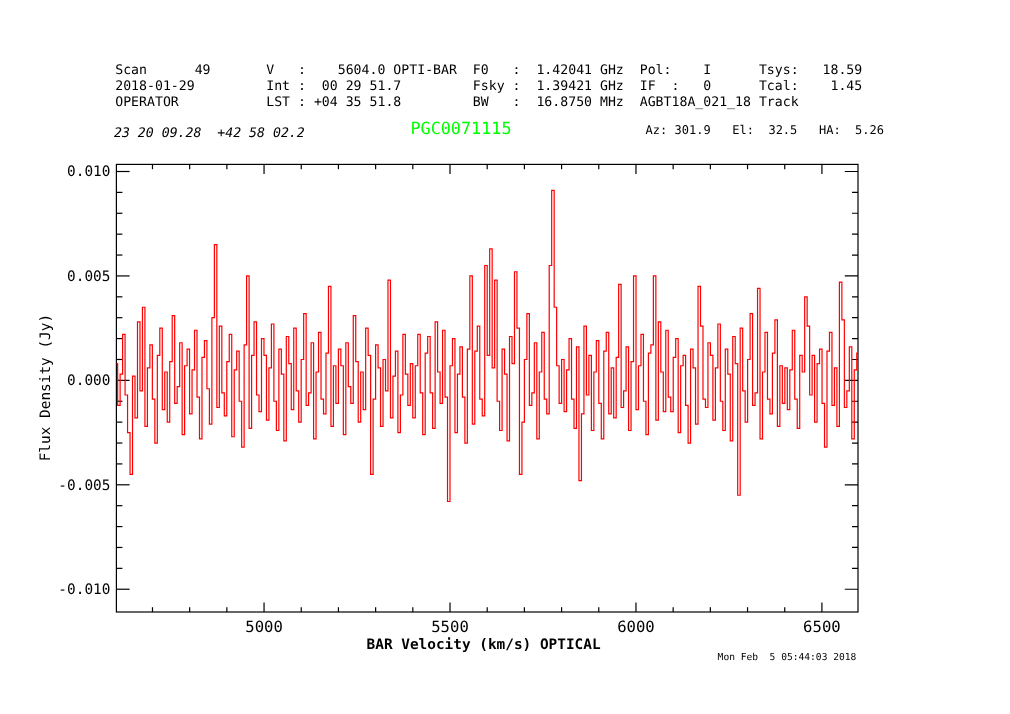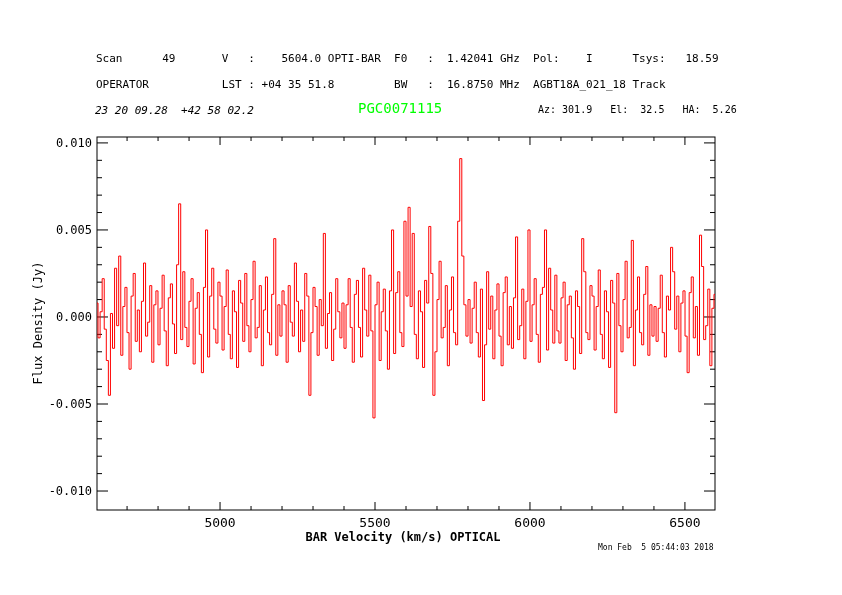--- a/index.html
+++ b/index.html
@@ -3,34 +3,35 @@
 <meta charset="utf-8">
 <style>
   html,body{margin:0;padding:0;background:#ffffff;}
   .screen{position:relative;width:842px;height:595px;background:#ffffff;overflow:hidden;
           font-family:"DejaVu Sans Mono","Liberation Mono",monospace;color:#000;}
   .hline{position:absolute;left:96px;margin:0;font-size:11px;line-height:13px;white-space:pre;
          font-family:inherit;color:#000;}
   .coords{position:absolute;left:95px;top:104px;margin:0;font-size:11px;white-space:pre;font-style:italic;}
   .azelha{position:absolute;left:538px;top:104px;margin:0;font-size:10px;white-space:pre;}
   .srcname{position:absolute;left:342px;top:100px;font-size:14px;letter-spacing:0px;
-           color:#00ff00;white-space:pre;margin-left:16px;}
+           color:#00ff00;white-space:pre;}
   .xlabel{position:absolute;left:403px;top:530px;transform:translateX(-50%);font-size:12px;white-space:pre;font-weight:bold;}
   .ylabel{position:absolute;left:38px;top:323px;transform:translate(-50%,-50%) rotate(-90deg);
           font-size:12px;white-space:pre;}
   .stamp{position:absolute;left:598px;top:543px;font-size:8px;white-space:pre;}
   #plot-svg{position:absolute;left:0;top:0;}
   .ticktext{font-family:"DejaVu Sans Mono","Liberation Mono",monospace;fill:#000;}
 </style>
 </head>
 <body>
 
 <div class="screen">
 
   <pre class="hline" style="top:52px">Scan      49       V   :    5604.0 OPTI-BAR  F0   :  1.42041 GHz  Pol:    I      Tsys:   18.59</pre>
+  <pre class="hline" style="top:65px">2018-01-29         Int :  00 29 51.7         Fsky :  1.39421 GHz  IF  :   0      Tcal:    1.45</pre>
   <pre class="hline" style="top:78px">OPERATOR           LST : +04 35 51.8         BW   :  16.8750 MHz  AGBT18A_021_18 Track</pre>
 
   <pre class="coords">23 20 09.28  +42 58 02.2</pre>
   <div class="srcname">PGC0071115</div>
   <pre class="azelha">Az: 301.9   El:  32.5   HA:  5.26</pre>
 
   <svg id="plot-svg" width="842" height="595">
       <rect x="97" y="137" width="618" height="373" fill="none" stroke="#000000" stroke-width="1"></rect>
       <line x1="127.06318956870612" y1="510" x2="127.06318956870612" y2="506" stroke="#000" stroke-width="1"></line>
       <line x1="127.06318956870612" y1="137" x2="127.06318956870612" y2="141" stroke="#000" stroke-width="1"></line>

